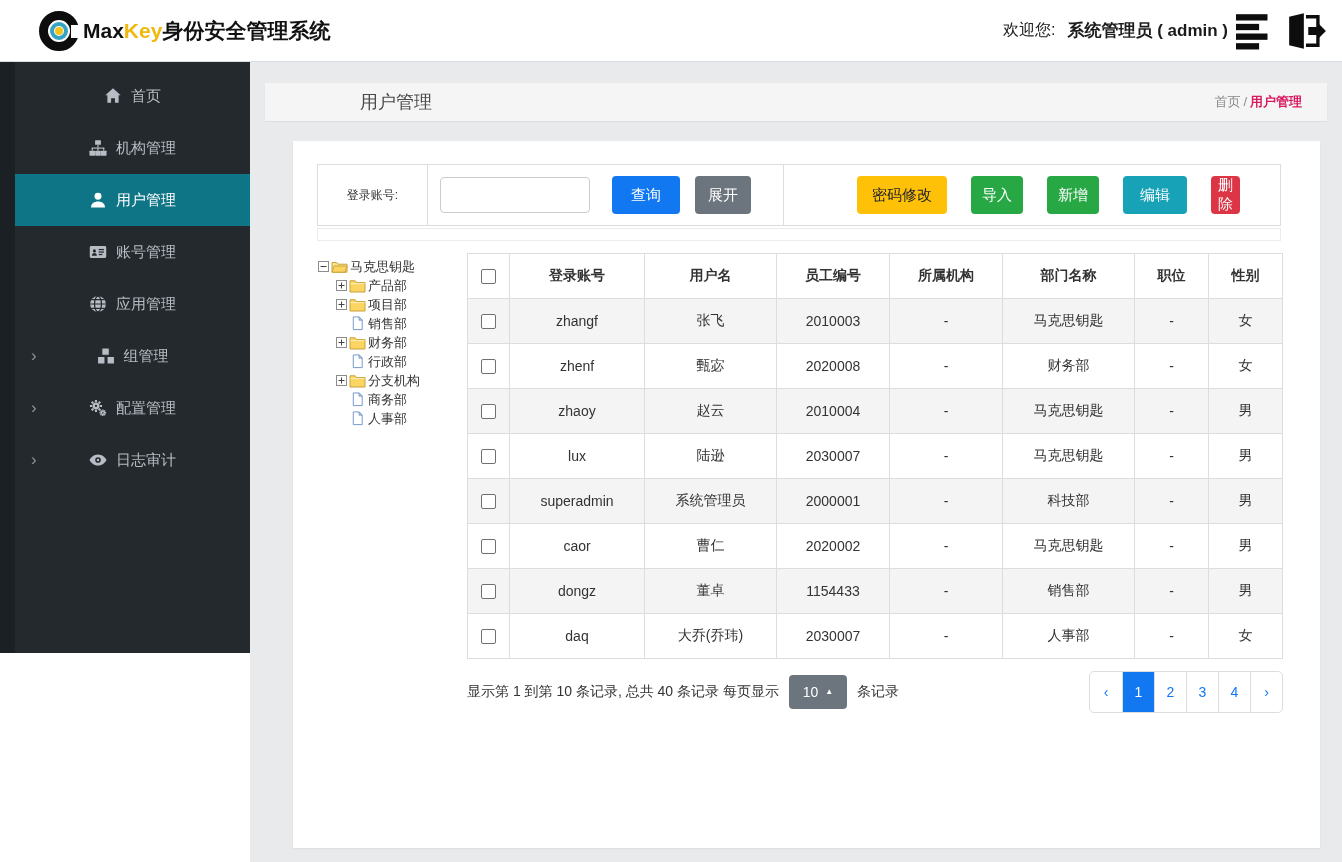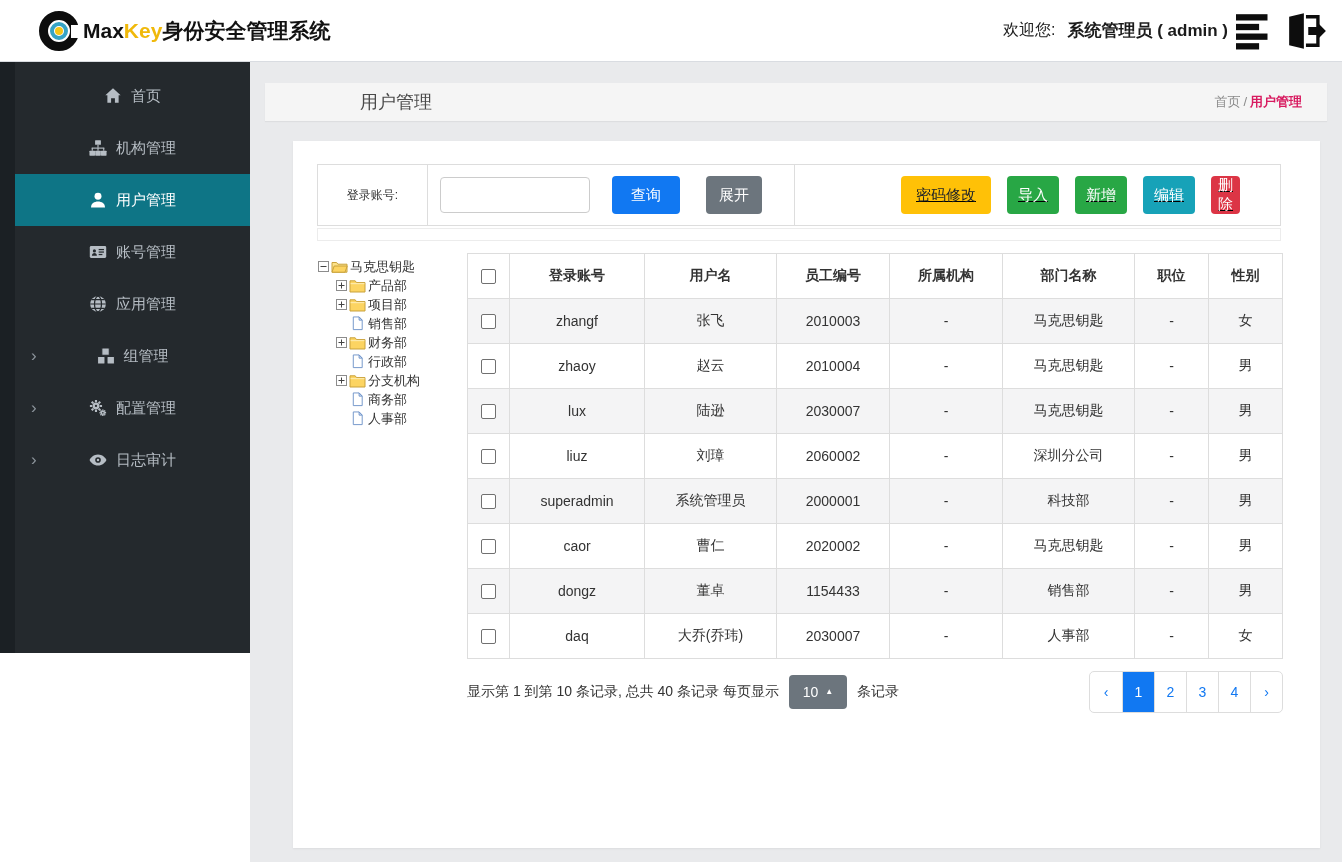--- a/index.html
+++ b/index.html
@@ -50,26 +50,26 @@
 
   
   .search-box { height:62px; border:1px solid #ddd; display:flex; align-items:center; }
   .sb-label { width:110px; align-self:stretch; display:flex; align-items:center; justify-content:center;
     border-right:1px solid #ddd; font-size:12px; color:#333; }
   .sb-input { margin-left:12px; width:150px; height:36px; border:1px solid #ccc; border-radius:4px;
     padding:0 8px; font-size:14px; outline:none; }
   .btn { border:none; border-radius:4px; color:#fff; font-size:15px; height:38px; cursor:pointer;
     font-family:inherit; }
   .btn-query  { width:68px; margin-left:22px; background:var(--primary,#1178f2); }
-  .btn-expand { width:56px; margin-left:26px; background:var(--secondary,#6c757d); }
+  .btn-expand { width:56px; margin-left:15px; background:var(--secondary,#6c757d); }
   .sb-sep { align-self:stretch; border-left:1px solid #ddd; margin-left:32px; }
-  .sb-actions { margin-left:auto; display:flex; gap:16px; padding-right:40px;text-decoration:underline; }
+  .sb-actions { margin-left:auto; display:flex; gap:24px; padding-right:40px; }
   .btn-warning { width:90px; background:var(--warning,#ffc107); color:#212529; }
   .btn-success { width:52px; background:var(--success,#28a745); }
-  .btn-info    { width:52px; background:var(--info,#17a2b8); }
+  .btn-info    { width:64px; background:var(--info,#17a2b8); }
   .btn-danger  { width:29px; background:var(--danger,#dc3545); }
   .sub-strip { margin-top:2px; height:13px; border:1px solid #ececec; }
 
   
   .content-row { margin-top:12px; display:flex; }
   .tree { width:148px; flex:none; font-size:13px; color:#333; padding-top:4px; }
   .tree-row { display:flex; align-items:center; height:19px; cursor:pointer; white-space:nowrap; }
   .tree-row.child { padding-left:18px; }
   .tw { width:13px; flex:none; display:flex; justify-content:center; }
   .tree-icon { width:17px; height:15px; margin:0 2px 0 1px; flex:none; }
@@ -402,45 +402,45 @@
                 <td>zhangf</td>
                 <td>张飞</td>
                 <td>2010003</td>
                 <td>-</td>
                 <td>马克思钥匙</td>
                 <td>-</td>
                 <td>女</td>
               </tr>
               <tr>
                 <td><span class="checkbox"></span></td>
+                <td>zhenf</td>
+                <td>甄宓</td>
+                <td>2020008</td>
+                <td>-</td>
+                <td>财务部</td>
+                <td>-</td>
+                <td>女</td>
+              </tr>
+              <tr>
+                <td><span class="checkbox"></span></td>
                 <td>zhaoy</td>
                 <td>赵云</td>
                 <td>2010004</td>
                 <td>-</td>
                 <td>马克思钥匙</td>
                 <td>-</td>
                 <td>男</td>
               </tr>
               <tr>
                 <td><span class="checkbox"></span></td>
                 <td>lux</td>
                 <td>陆逊</td>
                 <td>2030007</td>
                 <td>-</td>
                 <td>马克思钥匙</td>
-                <td>-</td>
-                <td>男</td>
-              </tr>
-              <tr>
-                <td><span class="checkbox"></span></td>
-                <td>liuz</td>
-                <td>刘璋</td>
-                <td>2060002</td>
-                <td>-</td>
-                <td>深圳分公司</td>
                 <td>-</td>
                 <td>男</td>
               </tr>
               <tr>
                 <td><span class="checkbox"></span></td>
                 <td>superadmin</td>
                 <td>系统管理员</td>
                 <td>2000001</td>
                 <td>-</td>
                 <td>科技部</td>

